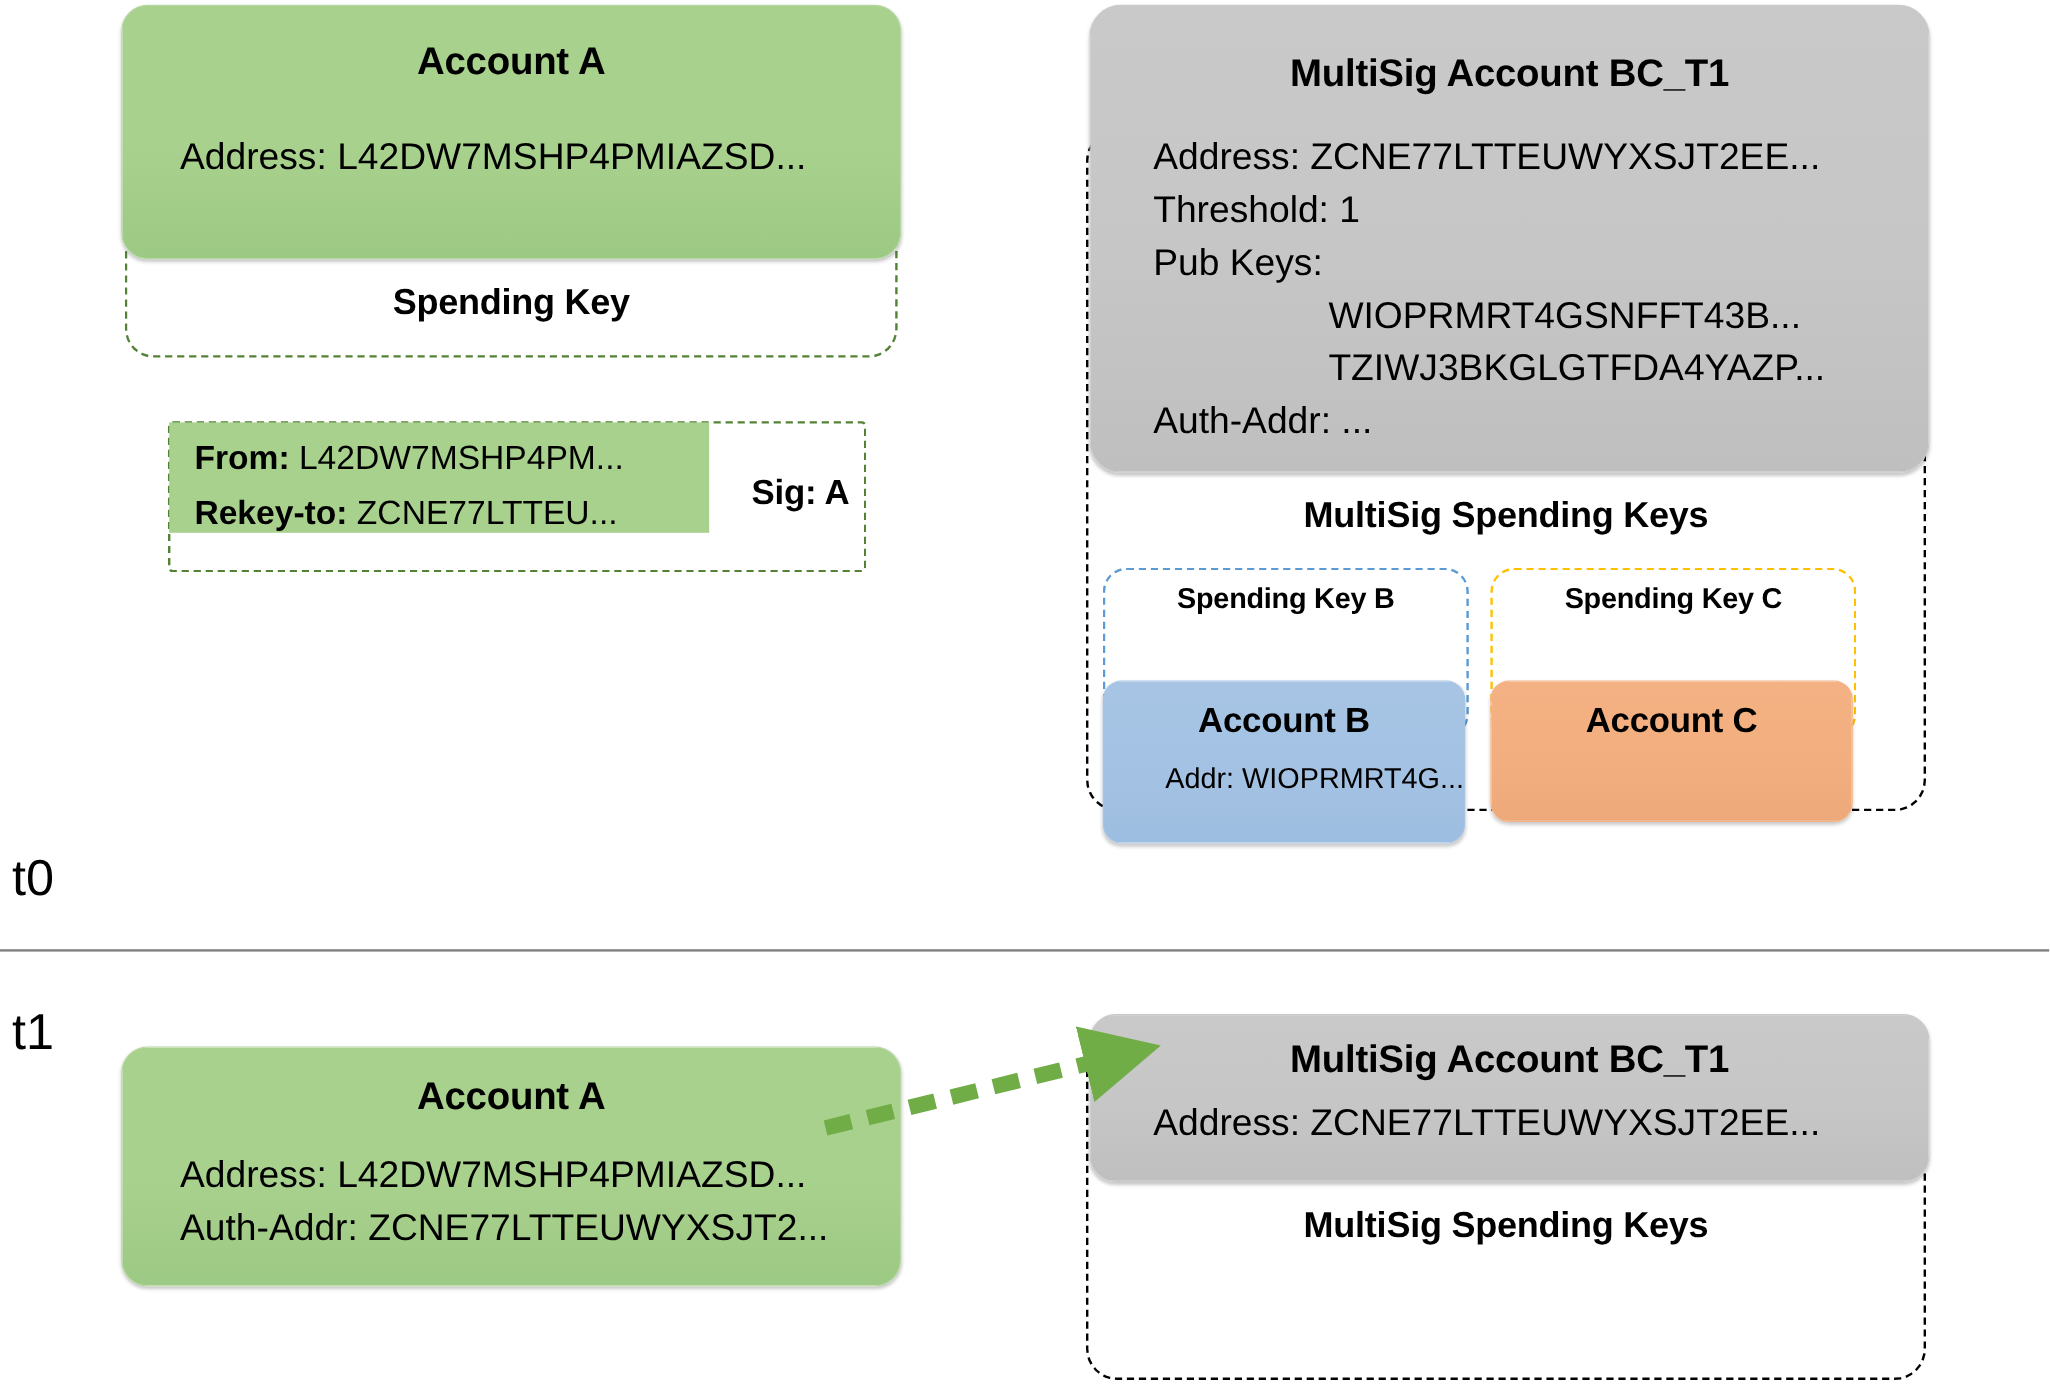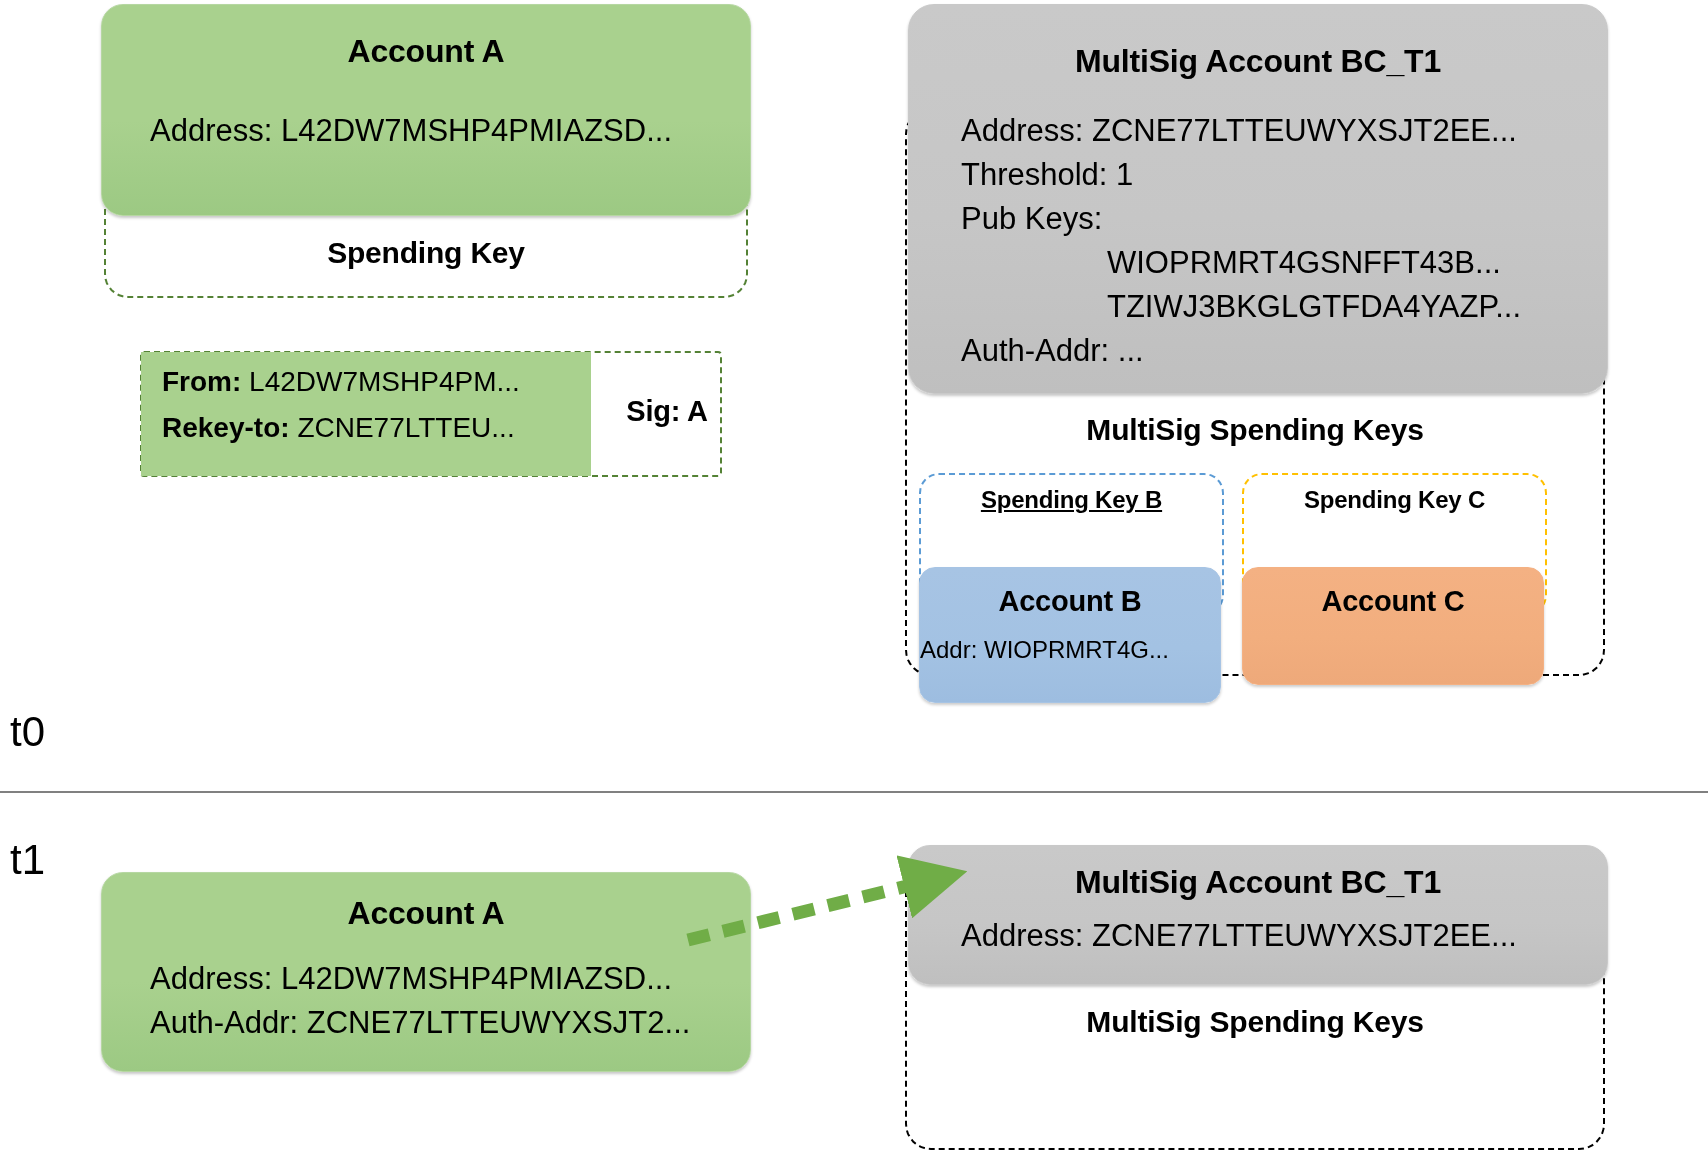--- a/index.html
+++ b/index.html
@@ -97,21 +97,21 @@
 
   <div class="abs title" style="left:104px; top:236px; width:644px; font-size:30px;">Spending Key</div>
 
   <div class="abs card-green" style="left:101px; top:4px; width:650px; height:212px;">
     <div class="title" style="position:absolute; left:0; top:28px; width:100%; font-size:32px;">Account A</div>
     <div class="body-line" style="position:absolute; left:48px; top:108px; font-size:31px;">Address: L42DW7MSHP4PMIAZSD...</div>
   </div>
 
   <div class="abs dash-green-tx" style="left:140px; top:351px; width:582px; height:126px;"></div>
 
-  <div class="abs" style="left:141px; top:352px; width:450px; height:124px;
+  <div class="abs" style="left:141px; top:352px; width:450px; height:92px;
               background:#a9d18e;">
     <div class="body-line" style="position:absolute; left:21px; top:14px; font-size:28px;">
       <span style="font-weight:bold;">From:</span>
       <span>L42DW7MSHP4PM...</span>
     </div>
     <div class="body-line" style="position:absolute; left:21px; top:60px; font-size:28px;">
       <span style="font-weight:bold;">Rekey-to:</span>
       <span>ZCNE77LTTEU...</span>
     </div>
   </div>
@@ -126,25 +126,25 @@
     <div class="title" style="position:absolute; left:0; top:38px; width:100%; font-size:32px;">MultiSig Account BC_T1</div>
     <div class="body-line" style="position:absolute; left:52px; top:108px; font-size:31px;">Address: ZCNE77LTTEUWYXSJT2EE...</div>
     <div class="body-line" style="position:absolute; left:52px; top:152px; font-size:31px;">Threshold: 1</div>
     <div class="body-line" style="position:absolute; left:52px; top:196px; font-size:31px;">Pub Keys:</div>
     <div class="body-line" style="position:absolute; left:198px; top:240px; font-size:31px;">WIOPRMRT4GSNFFT43B...</div>
     <div class="body-line" style="position:absolute; left:198px; top:284px; font-size:31px;">TZIWJ3BKGLGTFDA4YAZP...</div>
     <div class="body-line" style="position:absolute; left:52px; top:328px; font-size:31px;">Auth-Addr: ...</div>
   </div>
 
   <div class="abs dash-blue" style="left:919px; top:473px; width:305px; height:142px;"></div>
-  <div class="abs title" style="left:919px; top:486px; width:305px; font-size:24px;text-decoration:underline;">Spending Key B</div>
+  <div class="abs title" style="left:919px; top:486px; width:305px; font-size:24px;">Spending Key B</div>
 
   <div class="abs card-blue" style="left:919px; top:567px; width:302px; height:136px;">
     <div class="title" style="position:absolute; left:0; top:17px; width:100%; font-size:29px;">Account B</div>
-    <div class="body-line" style="position:absolute; left:0; top:68px; width:100%; text-align:left; font-size:24px;">Addr: WIOPRMRT4G...</div>
+    <div class="body-line" style="position:absolute; left:0; top:68px; width:100%; text-align:right; font-size:24px;">Addr: WIOPRMRT4G...</div>
   </div>
 
   <div class="abs dash-orange" style="left:1242px; top:473px; width:305px; height:142px;"></div>
   <div class="abs title" style="left:1242px; top:486px; width:305px; font-size:24px;">Spending Key C</div>
 
   <div class="abs card-orange" style="left:1242px; top:567px; width:302px; height:118px;text-decoration:underline;">
     <div class="title" style="position:absolute; left:0; top:17px; width:100%; font-size:29px;">Account C</div>
   </div>
 
   <div class="abs" style="left:10px; top:708px; font-size:42px;">t0</div>

